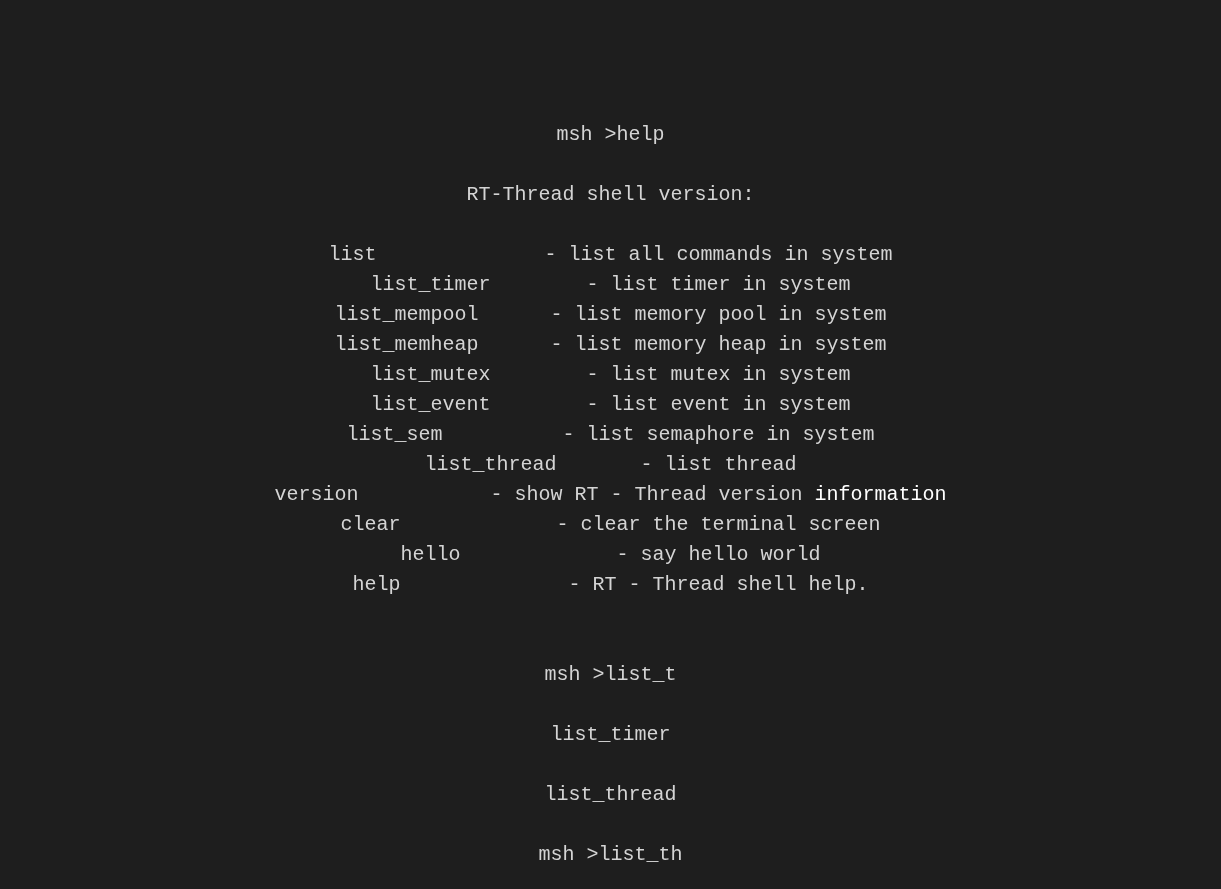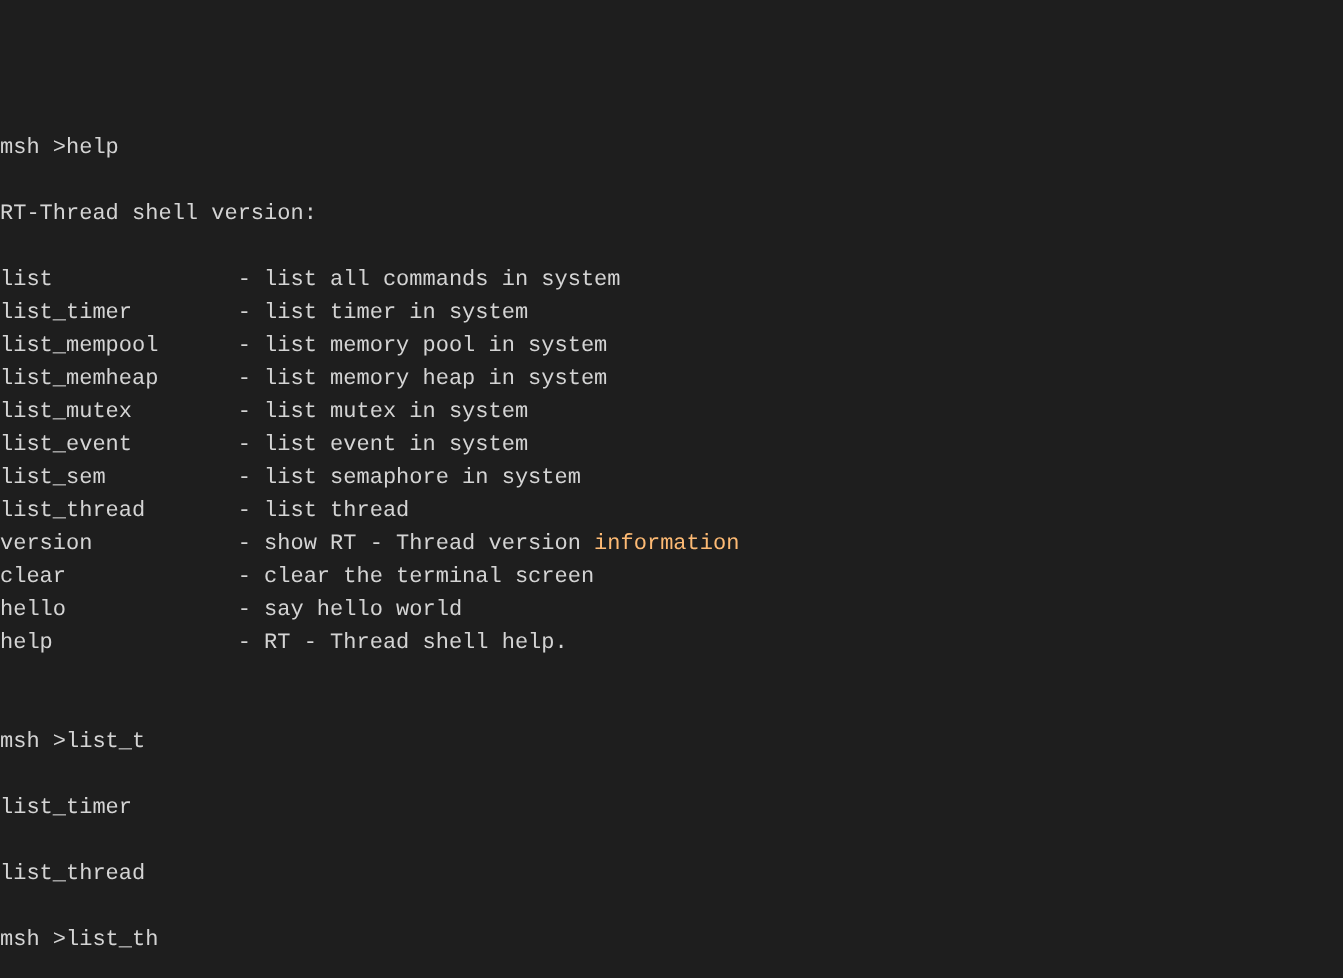--- a/index.html
+++ b/index.html
@@ -1,26 +1,26 @@
 <!DOCTYPE html>
 <html><head>
   <meta charset="utf-8">
   <style>
-    * { margin: 0; padding: 0; box-sizing: border-box; }
+    * { margin: 0; padding: 0; box-sizing: border-box; text-align: center; }
     body {
       background-color: #1e1e1e;
       color: #d4d4d4;
       font-family: 'Consolas', 'Monaco', 'Courier New', monospace;
       font-size: 20px;
       line-height: 1.5;
       padding: 0;
       white-space: pre;
       overflow-x: hidden;
     }
-    .keyword { color: #fdba74; }
+    .keyword { color: #ffffff; }
     .line { display: block; }
   </style>
 </head>
 <body>
 
 
 
 <span class="line"><span>msh &gt;</span><span>help</span></span>
 <span class="line">RT-Thread shell version:</span>
 <div id="help-list"><span class="line"><span>list              </span><span>- list all commands in system</span></span><span class="line"><span>list_timer        </span><span>- list timer in system</span></span><span class="line"><span>list_mempool      </span><span>- list memory pool in system</span></span><span class="line"><span>list_memheap      </span><span>- list memory heap in system</span></span><span class="line"><span>list_mutex        </span><span>- list mutex in system</span></span><span class="line"><span>list_event        </span><span>- list event in system</span></span><span class="line"><span>list_sem          </span><span>- list semaphore in system</span></span><span class="line"><span>list_thread       </span><span>- list thread</span></span><span class="line"><span>version           </span><span>- show RT - Thread version </span><span class="keyword">information</span></span><span class="line"><span>clear             </span><span>- clear the terminal screen</span></span><span class="line"><span>hello             </span><span>- say hello world</span></span><span class="line"><span>help              </span><span>- RT - Thread shell help.</span></span></div>

